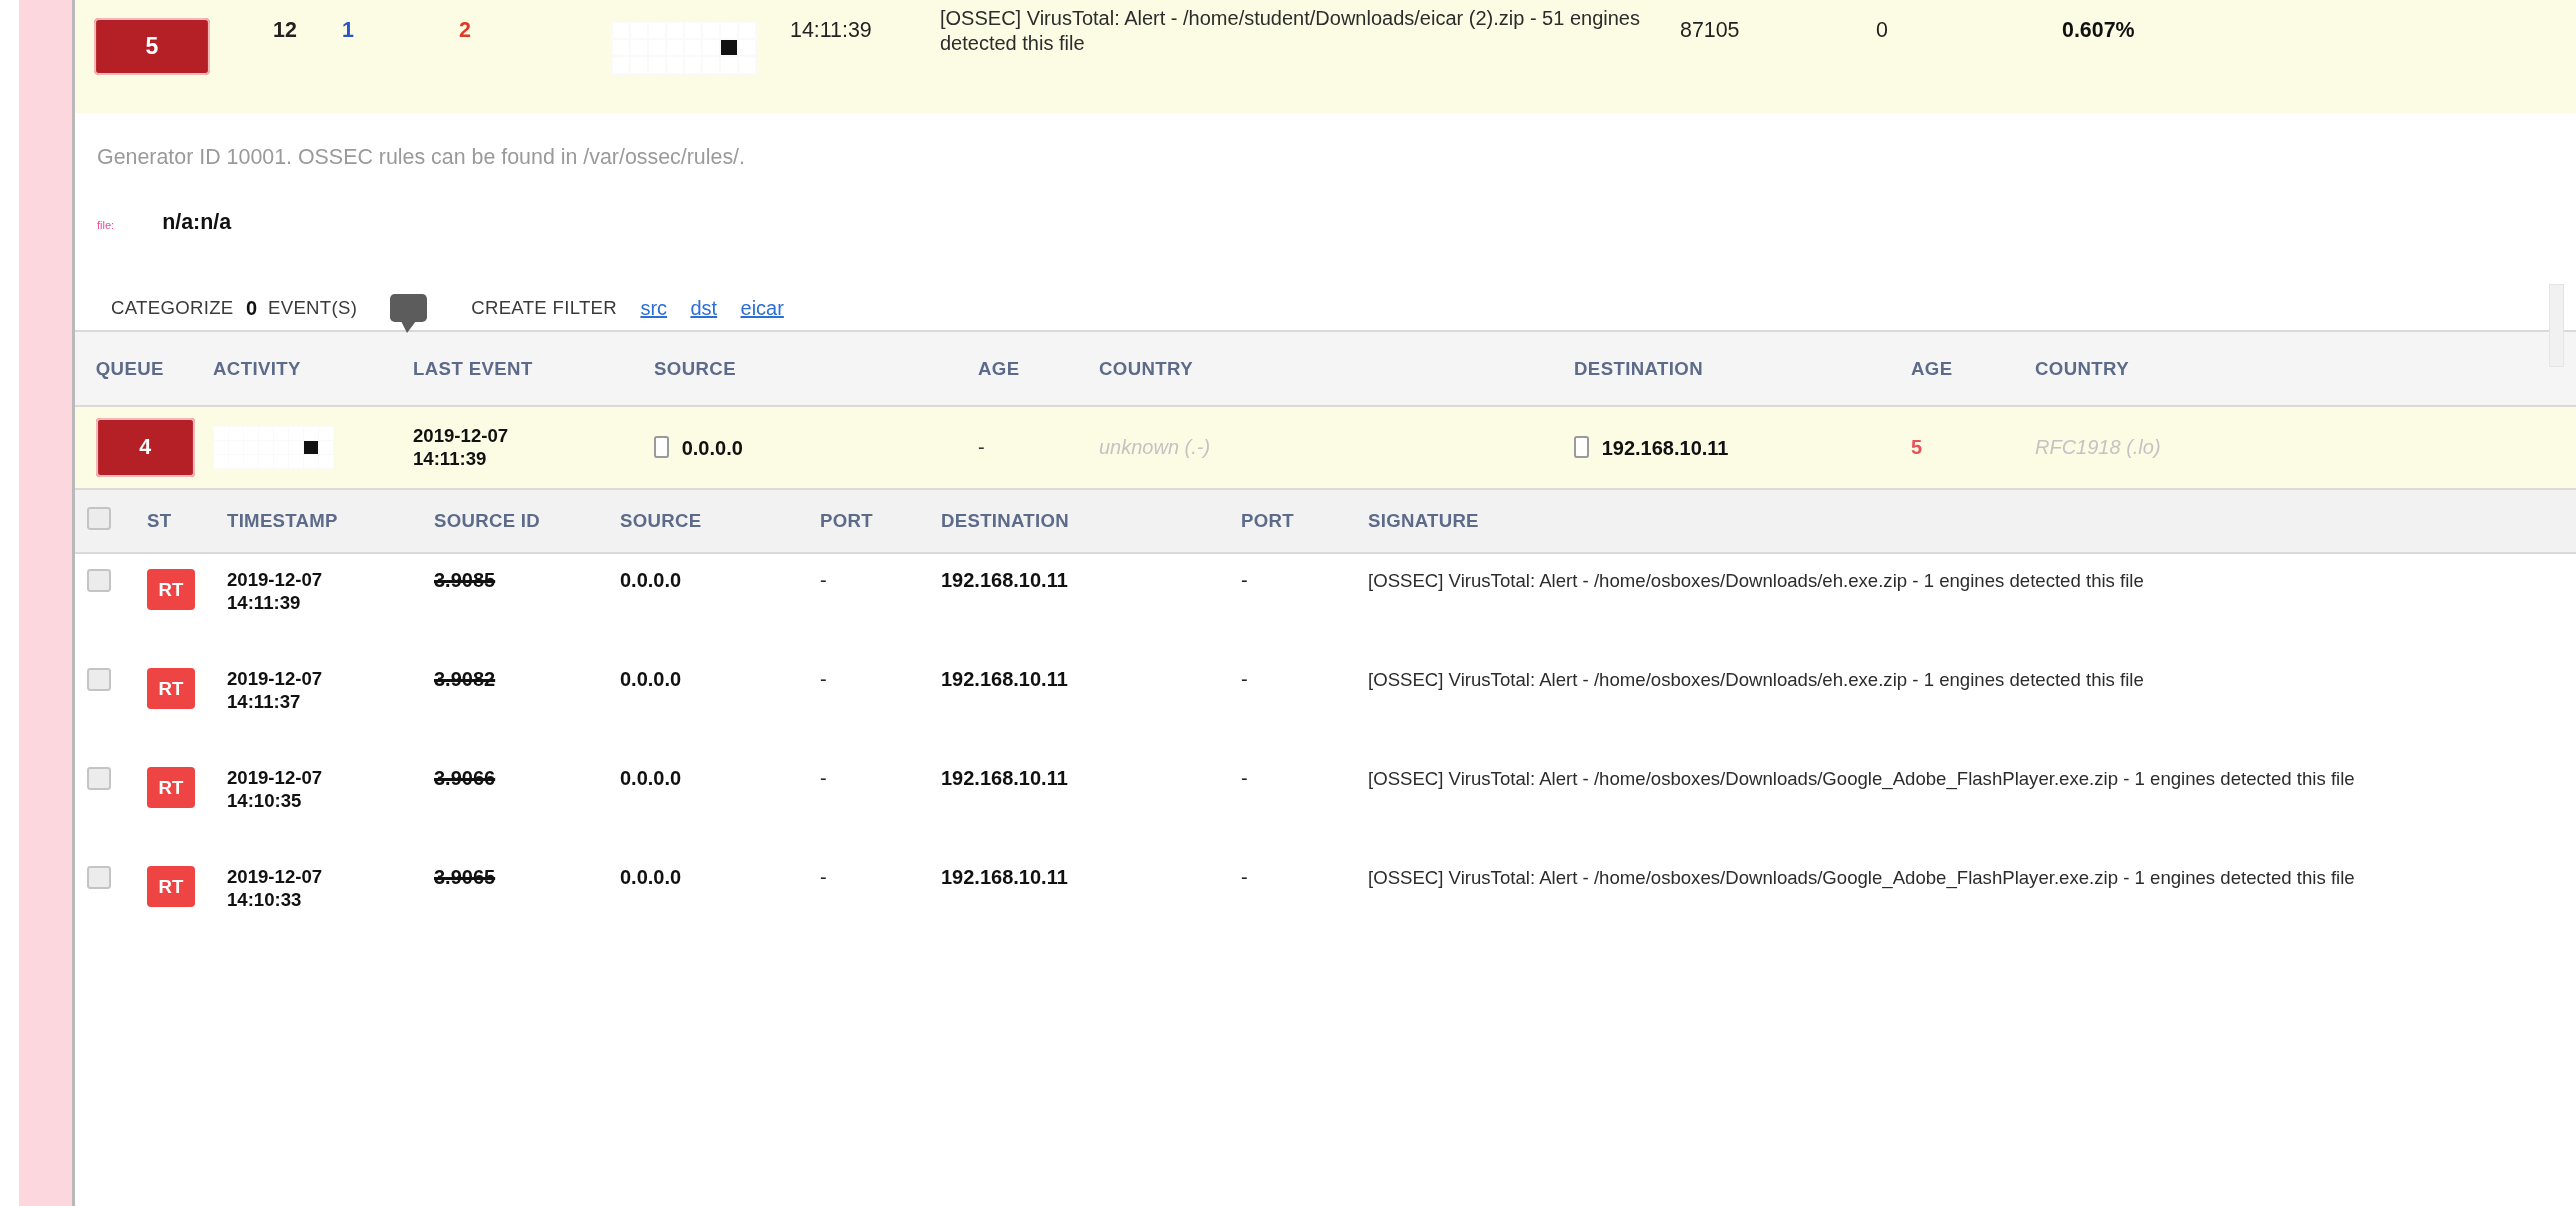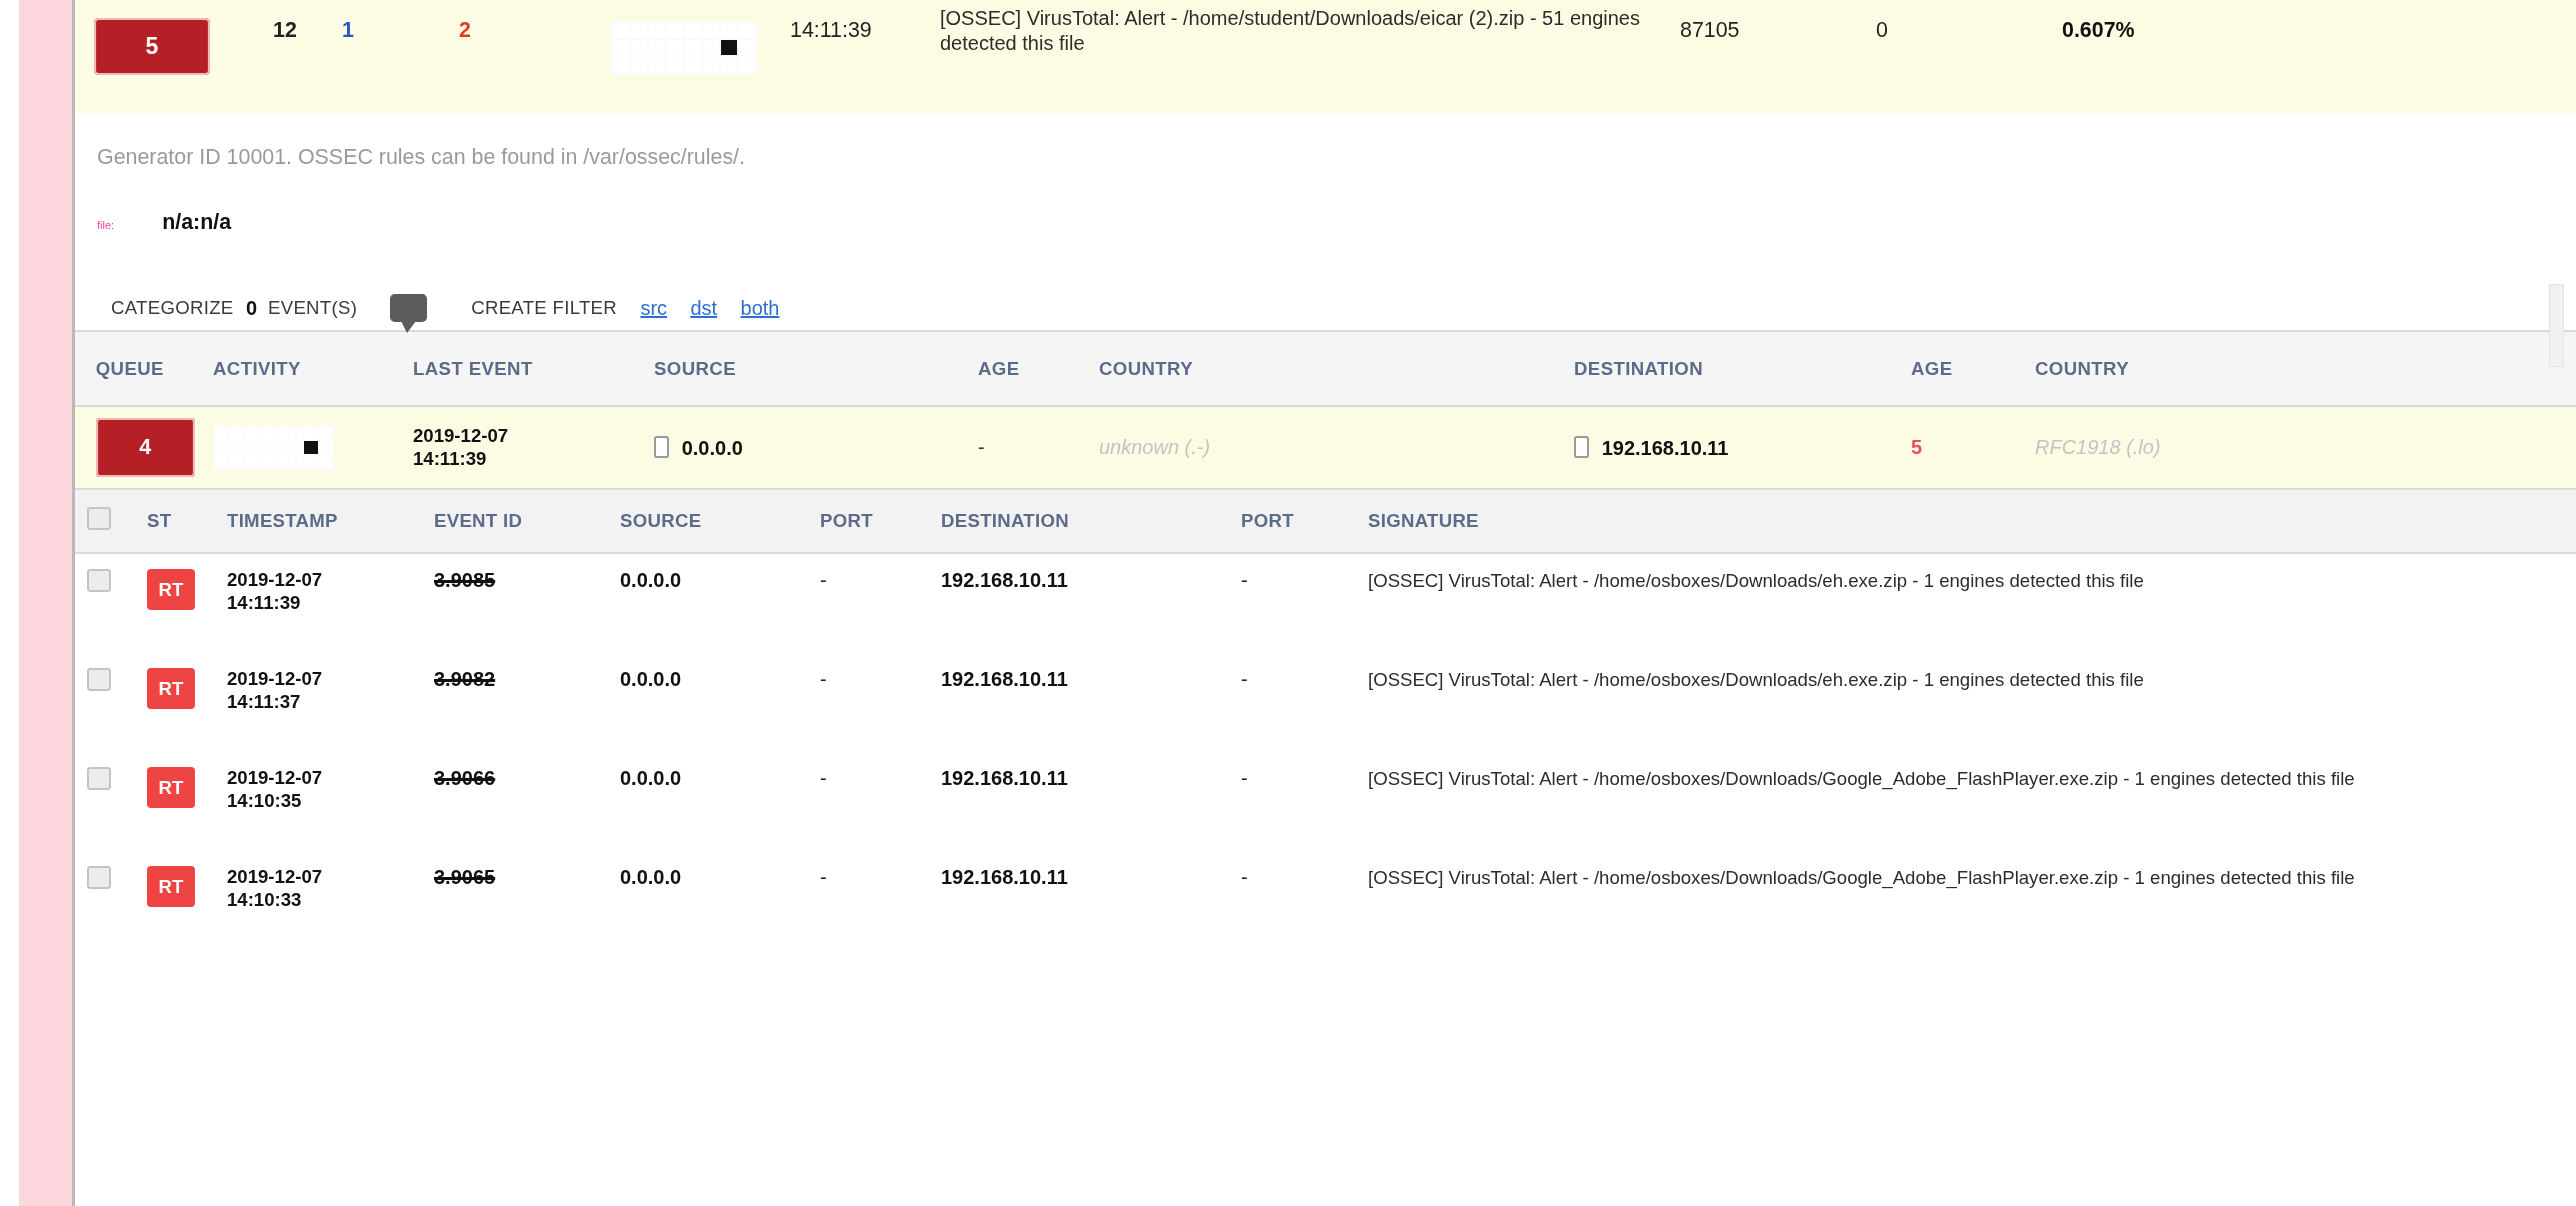--- a/index.html
+++ b/index.html
@@ -282,21 +282,21 @@
       </div>
 
       <div class="action-bar">
         <span class="act-lbl">CATEGORIZE</span>
         <span class="act-count">0</span>
         <span class="act-lbl">EVENT(S)</span>
         <span class="speech-icon"></span>
         <span class="create-filter">CREATE FILTER</span>
         <span class="filter-link">src</span>
         <span class="filter-link">dst</span>
-        <span class="filter-link">both</span>
+        <span class="filter-link">eicar</span>
       </div>
     </div>
 
     <div class="scroll-thumb"></div>
 
     <div class="sess-head">
       <div class="s-queue">QUEUE</div>
       <div class="s-act">ACTIVITY</div>
       <div class="s-last">LAST EVENT</div>
       <div class="s-src">SOURCE</div>
@@ -364,21 +364,21 @@
         <span class="country">RFC1918 (.lo)</span>
       </div>
     </div>
 
     <div class="evt-head">
       <div class="c-cb">
         <span class="cb"></span>
       </div>
       <div class="c-st">ST</div>
       <div class="c-ts">TIMESTAMP</div>
-      <div class="c-eid">EVENT ID</div>
+      <div class="c-eid">SOURCE ID</div>
       <div class="c-src">SOURCE</div>
       <div class="c-p1">PORT</div>
       <div class="c-dst">DESTINATION</div>
       <div class="c-p2">PORT</div>
       <div class="c-sig">SIGNATURE</div>
     </div>
 
     <div id="event-rows">
         <div class="evt-row">
           <div class="c-cb"><span class="cb"></span></div>

